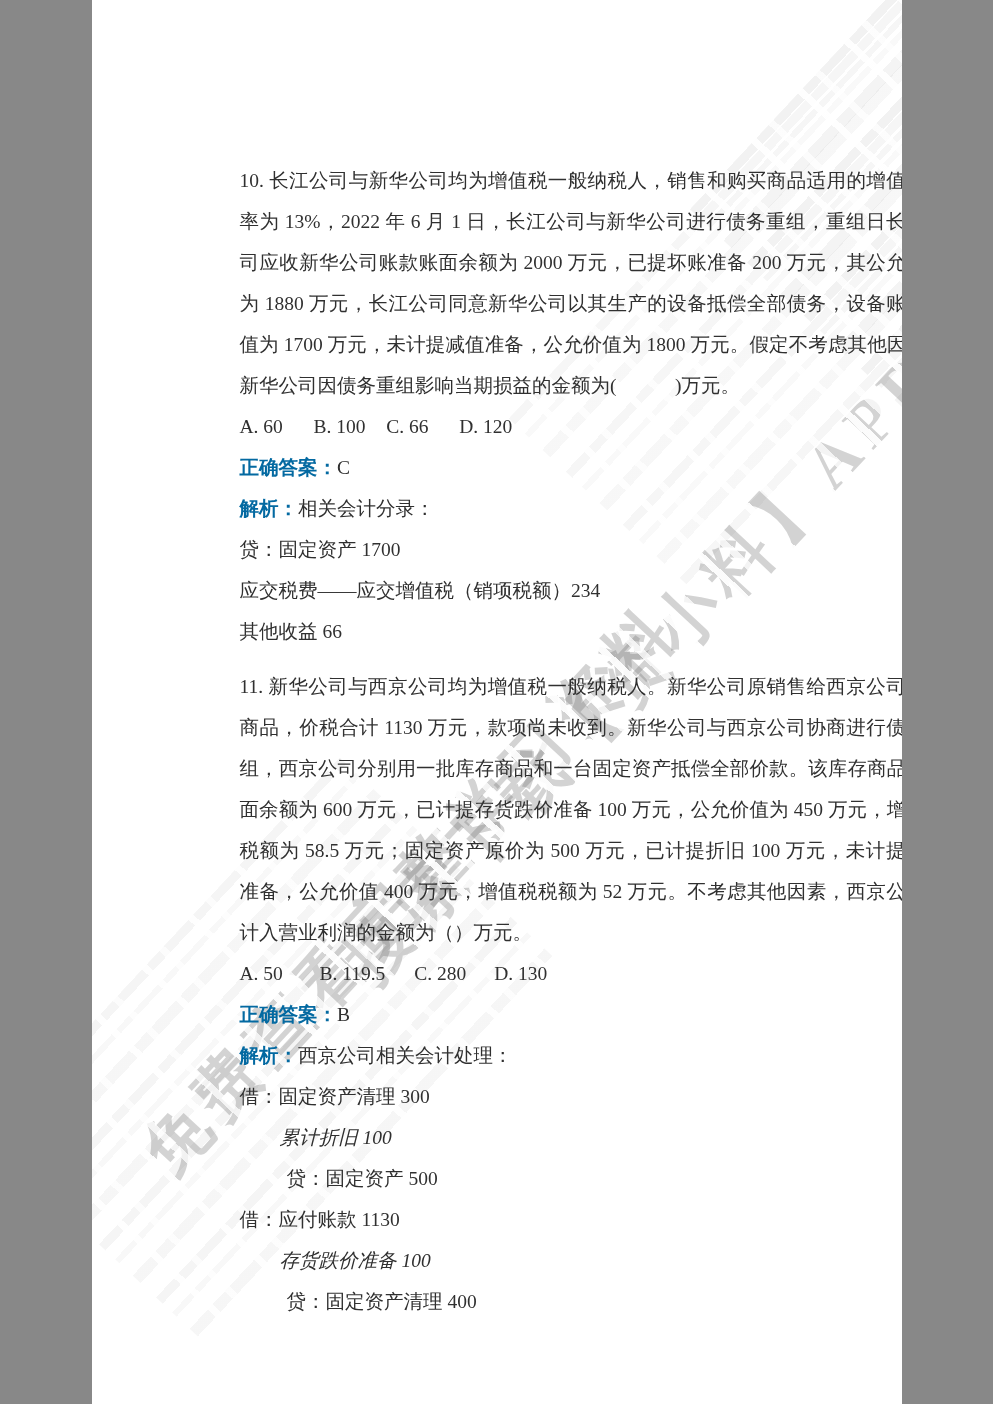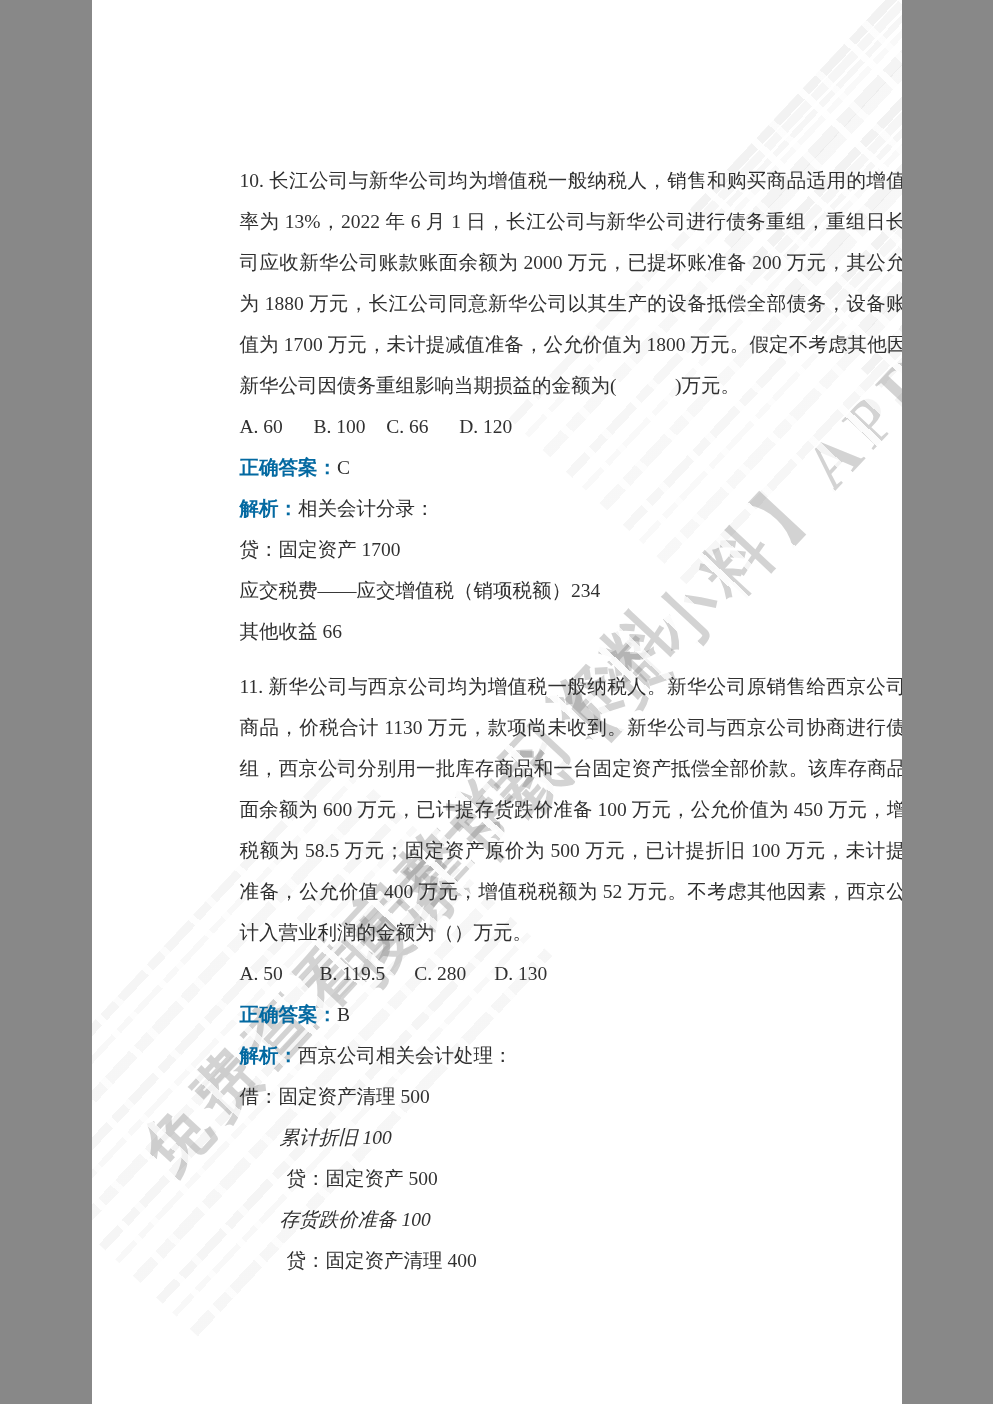--- a/index.html
+++ b/index.html
@@ -105,21 +105,22 @@
         <span class="opt" style="width:90px">B. 119.5</span>
         <span class="opt" style="width:75px">C. 280</span>
         <span class="opt">D. 130</span>
       </div>
       <div class="answer-line">
         <span class="lbl">正确答案：</span><span>B</span>
       </div>
       <div class="analysis-line">
         <span class="lbl">解析：</span><span>西京公司相关会计处理：</span>
       </div>
-      <div class="entry">借：固定资产清理 500</div>
+      <div class="entry">借：固定资产清理 300</div>
       <div class="entry in1">累计折旧 100</div>
       <div class="entry in2">贷：固定资产 500</div>
+      <div class="entry">借：应付账款 1130</div>
       <div class="entry in1">存货跌价准备 100</div>
       <div class="entry in2">贷：固定资产清理 400</div>
     </div>
 
   </div>
 </div>
 
 </body></html>

